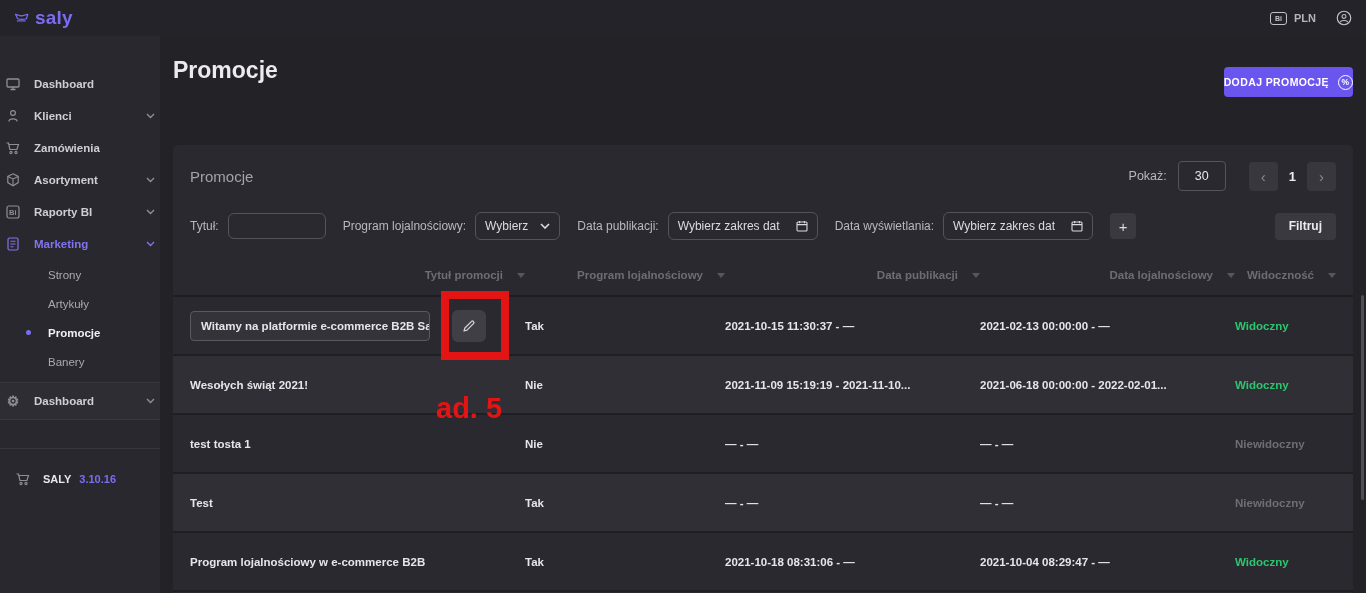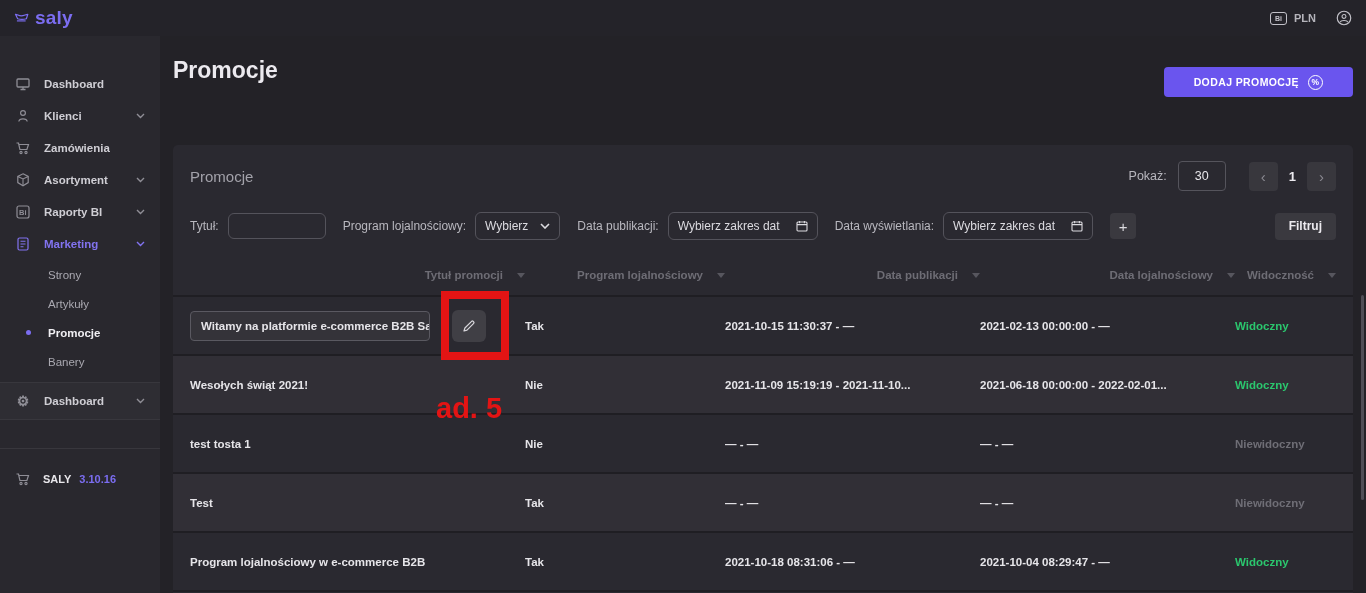--- a/index.html
+++ b/index.html
@@ -22,21 +22,21 @@
     font-size:11px; font-weight:bold; cursor:pointer; }
   .cur-icon { width:17px; height:13px; border:1.4px solid #c2c1c8; border-radius:3px;
     display:flex; align-items:center; justify-content:center;
     font-size:7px; font-weight:bold; color:#c2c1c8; }
   
   .sidebar {
     position:absolute; top:36px; left:0; width:160px; bottom:0;
     background:#29282e; padding-top:32px; z-index:5;
   }
   .side-item { height:32px; display:flex; align-items:center; gap:13px;
-    padding:0 15px; font-size:11.5px; font-weight:bold; color:#cfced4; cursor:pointer; }
+    padding:0 5px; font-size:11.5px; font-weight:bold; color:#cfced4; cursor:pointer; }
   .side-item .chev { margin-left:auto; }
   .side-item.purple { color:#8273f0; }
   .sub-item { height:29px; display:flex; align-items:center;
     padding-left:48px; font-size:11.5px; color:#a9a8b0; cursor:pointer; position:relative; }
   .sub-item.active { color:#f0eff3; font-weight:bold; }
   .sub-item.active .dot { position:absolute; left:26px; width:5px; height:5px;
     border-radius:50%; background:#7b6df1; }
   .side-settings { margin-top:6px; height:38px; background:#2e2d33;
     border-top:1px solid #38373d; border-bottom:1px solid #38373d; }
   .side-footer { margin-top:28px; border-top:1px solid #38373d;
@@ -45,21 +45,21 @@
   .side-footer .ver { font-size:11px; font-weight:bold; color:#7b6df1; margin-left:-4px; }
   .icon16 { width:16px; height:16px; flex:0 0 16px; display:block; }
   .gear { font-size:14px; color:#8f8e96; width:16px; text-align:center; }
   
   .main { position:absolute; left:160px; top:36px; right:0; bottom:0; background:#232227; }
   .page-title { position:absolute; left:13px; top:21px; font-size:23px;
     font-weight:bold; color:#eceaef; }
   .add-btn { position:absolute; right:13px; top:31px; height:30px;
     background:#6a55ee; border:none; border-radius:4px; color:#fff;
     font-family:inherit; font-size:10.5px; font-weight:bold; letter-spacing:0.4px;
-    padding:0 30px; display:flex; align-items:center; gap:9px; cursor:pointer; }
+    padding:0 0; display:flex; align-items:center; gap:9px; cursor:pointer; }
   .pct-icon { width:15px; height:15px; border:1.4px solid #fff; border-radius:50%;
     display:flex; align-items:center; justify-content:center; font-size:8.5px; font-weight:bold; }
   
   .panel { position:absolute; left:13px; right:13px; top:109px; bottom:-6px;
     background:#2a2930; border-radius:5px; overflow:hidden; }
   .panel-header { height:62px; display:flex; align-items:center;
     justify-content:space-between; padding:0 17px; }
   .panel-title { font-size:15px; color:#a3a2aa; }
   .pager { display:flex; align-items:center; gap:11px; }
   .pager-label { font-size:12.5px; color:#b7b6bd; }

